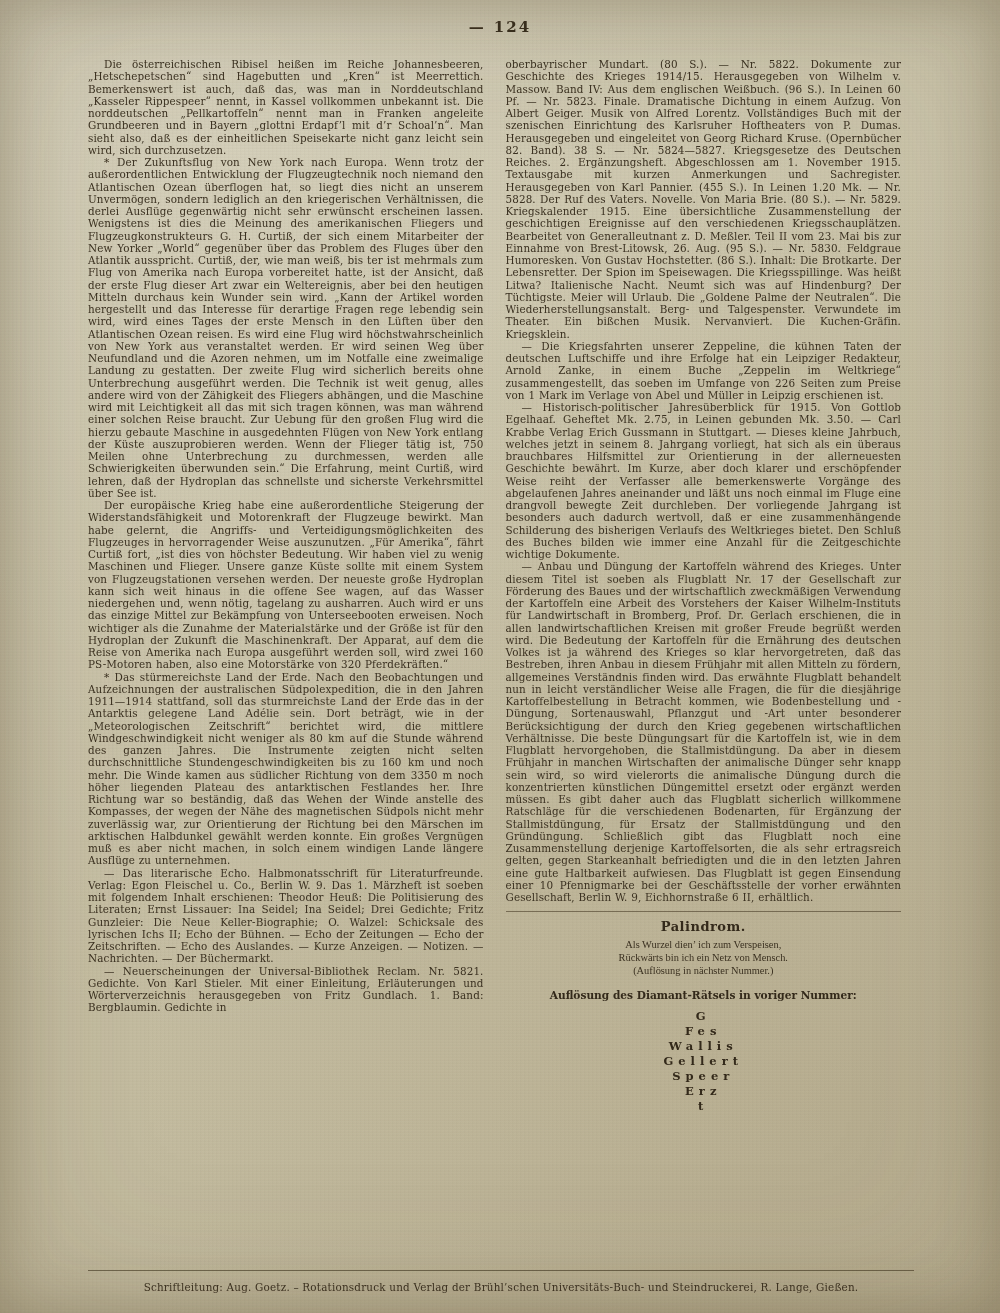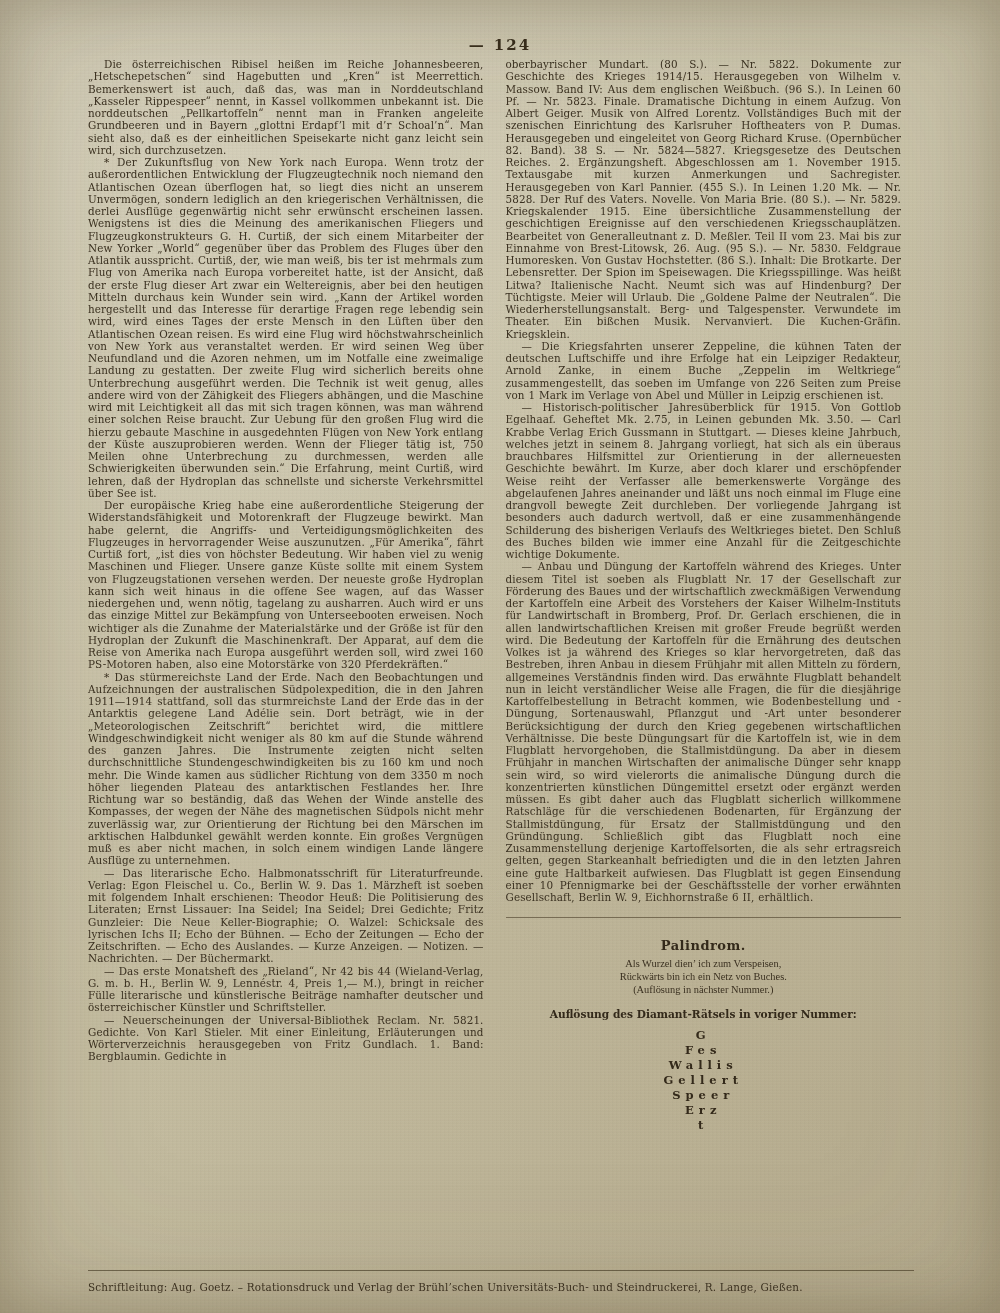--- a/index.html
+++ b/index.html
@@ -28,21 +28,21 @@
     opacity:.6;
   }
   .edge-shadow{
     position:absolute;inset:0;
     box-shadow: inset 0 0 60px rgba(80,65,35,0.30), inset 0 0 160px rgba(80,65,35,0.16);
     pointer-events:none;
   }
 
   
   .pagehead{
-    position:absolute;left:0;right:0;top:36px;
+    position:absolute;left:0;right:0;top:18px;
     text-align:center;
     font-family:"DejaVu Serif", serif;
     font-weight:bold;
     font-size:15px;
     letter-spacing:2px;
     color:#372d1d;
   }
   .pagehead .dash{letter-spacing:0;padding-right:10px;}
 
   
@@ -76,23 +76,23 @@
     text-align:center;
     font-family:"DejaVu Serif", serif;
     font-weight:bold;
     font-size:13.5px;
     letter-spacing:.6px;
     color:#33291a;
   }
 
   
   .puzzle{
-    margin-top:14px;
+    margin-top:8px;
     border-top:1px solid rgba(60,48,28,.55);
-    padding-top:20px;
+    padding-top:7px;
     text-align:center;
   }
   .puzzle h3{
     margin:0 0 4px 0;
     font-family:"DejaVu Serif", serif;
     font-weight:bold;
     font-size:13px;
     letter-spacing:.5px;
     color:#33291a;
   }
@@ -124,20 +124,21 @@
 
   
   .footrule{
     position:absolute;
     left:88px;right:86px;bottom:42px;
     border-top:1px solid rgba(60,48,28,.6);
   }
   .foot{
     position:absolute;
     left:88px;right:86px;bottom:20px;
+    text-align:center;
     font-family:"DejaVu Serif", serif;
     font-size:10.4px;
     color:#3a3020;
     letter-spacing:.2px;
   }
 </style>
 </head>
 <body>
 
 <div class="page">
@@ -150,34 +151,33 @@
   <div class="cols">
 
     <div class="col">
       <p class="par">Die österreichischen Ribisel heißen im Reiche Johannesbeeren, „Hetschepetschen“ sind Hagebutten und „Kren“ ist Meerrettich. Bemerkenswert ist auch, daß das, was man in Norddeutschland „Kasseler Rippespeer“ nennt, in Kassel vollkommen unbekannt ist. Die norddeutschen „Pellkartoffeln“ nennt man in Franken angeleite Grundbeeren und in Bayern „glottni Erdapf’l mit d’r Schoal’n“. Man sieht also, daß es der einheitlichen Speisekarte nicht ganz leicht sein wird, sich durchzusetzen.</p>
       <p class="par">* Der Zukunftsflug von New York nach Europa. Wenn trotz der außerordentlichen Entwicklung der Flugzeugtechnik noch niemand den Atlantischen Ozean überflogen hat, so liegt dies nicht an unserem Unvermögen, sondern lediglich an den kriegerischen Verhältnissen, die derlei Ausflüge gegenwärtig nicht sehr erwünscht erscheinen lassen. Wenigstens ist dies die Meinung des amerikanischen Fliegers und Flugzeugkonstrukteurs G. H. Curtiß, der sich einem Mitarbeiter der New Yorker „World“ gegenüber über das Problem des Fluges über den Atlantik ausspricht. Curtiß, der, wie man weiß, bis ter ist mehrmals zum Flug von Amerika nach Europa vorbereitet hatte, ist der Ansicht, daß der erste Flug dieser Art zwar ein Weltereignis, aber bei den heutigen Mitteln durchaus kein Wunder sein wird. „Kann der Artikel worden hergestellt und das Interesse für derartige Fragen rege lebendig sein wird, wird eines Tages der erste Mensch in den Lüften über den Atlantischen Ozean reisen. Es wird eine Flug wird höchstwahrscheinlich von New York aus veranstaltet werden. Er wird seinen Weg über Neufundland und die Azoren nehmen, um im Notfalle eine zweimalige Landung zu gestatten. Der zweite Flug wird sicherlich bereits ohne Unterbrechung ausgeführt werden. Die Technik ist weit genug, alles andere wird von der Zähigkeit des Fliegers abhängen, und die Maschine wird mit Leichtigkeit all das mit sich tragen können, was man während einer solchen Reise braucht. Zur Uebung für den großen Flug wird die hierzu gebaute Maschine in ausgedehnten Flügen von New York entlang der Küste auszuprobieren werden. Wenn der Flieger tätig ist, 750 Meilen ohne Unterbrechung zu durchmessen, werden alle Schwierigkeiten überwunden sein.“ Die Erfahrung, meint Curtiß, wird lehren, daß der Hydroplan das schnellste und sicherste Verkehrsmittel über See ist.</p>
       <p class="par">Der europäische Krieg habe eine außerordentliche Steigerung der Widerstandsfähigkeit und Motorenkraft der Flugzeuge bewirkt. Man habe gelernt, die Angriffs- und Verteidigungsmöglichkeiten des Flugzeuges in hervorragender Weise auszunutzen. „Für Amerika“, fährt Curtiß fort, „ist dies von höchster Bedeutung. Wir haben viel zu wenig Maschinen und Flieger. Unsere ganze Küste sollte mit einem System von Flugzeugstationen versehen werden. Der neueste große Hydroplan kann sich weit hinaus in die offene See wagen, auf das Wasser niedergehen und, wenn nötig, tagelang zu ausharren. Auch wird er uns das einzige Mittel zur Bekämpfung von Unterseebooten erweisen. Noch wichtiger als die Zunahme der Materialstärke und der Größe ist für den Hydroplan der Zukunft die Maschinenkraft. Der Apparat, auf dem die Reise von Amerika nach Europa ausgeführt werden soll, wird zwei 160 PS-Motoren haben, also eine Motorstärke von 320 Pferdekräften.“</p>
       <p class="par">* Das stürmereichste Land der Erde. Nach den Beobachtungen und Aufzeichnungen der australischen Südpolexpedition, die in den Jahren 1911—1914 stattfand, soll das sturmreichste Land der Erde das in der Antarktis gelegene Land Adélie sein. Dort beträgt, wie in der „Meteorologischen Zeitschrift“ berichtet wird, die mittlere Windgeschwindigkeit nicht weniger als 80 km auf die Stunde während des ganzen Jahres. Die Instrumente zeigten nicht selten durchschnittliche Stundengeschwindigkeiten bis zu 160 km und noch mehr. Die Winde kamen aus südlicher Richtung von dem 3350 m noch höher liegenden Plateau des antarktischen Festlandes her. Ihre Richtung war so beständig, daß das Wehen der Winde anstelle des Kompasses, der wegen der Nähe des magnetischen Südpols nicht mehr zuverlässig war, zur Orientierung der Richtung bei den Märschen im arktischen Halbdunkel gewählt werden konnte. Ein großes Vergnügen muß es aber nicht machen, in solch einem windigen Lande längere Ausflüge zu unternehmen.</p>
 
 
       <p class="par dash">Das literarische Echo. Halbmonatsschrift für Literaturfreunde. Verlag: Egon Fleischel u. Co., Berlin W. 9. Das 1. Märzheft ist soeben mit folgendem Inhalt erschienen: Theodor Heuß: Die Politisierung des Literaten; Ernst Lissauer: Ina Seidel; Ina Seidel; Drei Gedichte; Fritz Gunzleier: Die Neue Keller-Biographie; O. Walzel: Schicksale des lyrischen Ichs II; Echo der Bühnen. — Echo der Zeitungen — Echo der Zeitschriften. — Echo des Auslandes. — Kurze Anzeigen. — Notizen. — Nachrichten. — Der Büchermarkt.</p>
-      <p class="par dash">Das erste Monatsheft des „Rieland“, Nr 42 bis 44 (Wieland-Verlag, G. m. b. H., Berlin W. 9, Lennéstr. 4, Preis 1,— M.), bringt in reicher Fülle literarische und künstlerische Beiträge namhafter deutscher und österreichischer Künstler und Schriftsteller.</p>
       <p class="par dash">Neuerscheinungen der Universal-Bibliothek Reclam. Nr. 5821. Gedichte. Von Karl Stieler. Mit einer Einleitung, Erläuterungen und Wörterverzeichnis herausgegeben von Fritz Gundlach. 1. Band: Bergblaumin. Gedichte in</p>
     </div>
 
     <div class="col">
       <p class="par noind">oberbayrischer Mundart. (80 S.). — Nr. 5822. Dokumente zur Geschichte des Krieges 1914/15. Herausgegeben von Wilhelm v. Massow. Band IV: Aus dem englischen Weißbuch. (96 S.). In Leinen 60 Pf. — Nr. 5823. Finale. Dramatische Dichtung in einem Aufzug. Von Albert Geiger. Musik von Alfred Lorentz. Vollständiges Buch mit der szenischen Einrichtung des Karlsruher Hoftheaters von P. Dumas. Herausgegeben und eingeleitet von Georg Richard Kruse. (Opernbücher 82. Band). 38 S. — Nr. 5824—5827. Kriegsgesetze des Deutschen Reiches. 2. Ergänzungsheft. Abgeschlossen am 1. November 1915. Textausgabe mit kurzen Anmerkungen und Sachregister. Herausgegeben von Karl Pannier. (455 S.). In Leinen 1.20 Mk. — Nr. 5828. Der Ruf des Vaters. Novelle. Von Maria Brie. (80 S.). — Nr. 5829. Kriegskalender 1915. Eine übersichtliche Zusammenstellung der geschichtigen Ereignisse auf den verschiedenen Kriegsschauplätzen. Bearbeitet von Generalleutnant z. D. Meßler. Teil II vom 23. Mai bis zur Einnahme von Brest-Litowsk, 26. Aug. (95 S.). — Nr. 5830. Feldgraue Humoresken. Von Gustav Hochstetter. (86 S.). Inhalt: Die Brotkarte. Der Lebensretter. Der Spion im Speisewagen. Die Kriegsspillinge. Was heißt Litwa? Italienische Nacht. Neumt sich was auf Hindenburg? Der Tüchtigste. Meier will Urlaub. Die „Goldene Palme der Neutralen“. Die Wiederherstellungsanstalt. Berg- und Talgespenster. Verwundete im Theater. Ein bißchen Musik. Nervanviert. Die Kuchen-Gräfin. Kriegsklein.</p>
       <p class="par dash">Die Kriegsfahrten unserer Zeppeline, die kühnen Taten der deutschen Luftschiffe und ihre Erfolge hat ein Leipziger Redakteur, Arnold Zanke, in einem Buche „Zeppelin im Weltkriege“ zusammengestellt, das soeben im Umfange von 226 Seiten zum Preise von 1 Mark im Verlage von Abel und Müller in Leipzig erschienen ist.</p>
       <p class="par dash">Historisch-politischer Jahresüberblick für 1915. Von Gottlob Egelhaaf. Geheftet Mk. 2.75, in Leinen gebunden Mk. 3.50. — Carl Krabbe Verlag Erich Gussmann in Stuttgart. — Dieses kleine Jahrbuch, welches jetzt in seinem 8. Jahrgang vorliegt, hat sich als ein überaus brauchbares Hilfsmittel zur Orientierung in der allerneuesten Geschichte bewährt. Im Kurze, aber doch klarer und erschöpfender Weise reiht der Verfasser alle bemerkenswerte Vorgänge des abgelaufenen Jahres aneinander und läßt uns noch einmal im Fluge eine drangvoll bewegte Zeit durchleben. Der vorliegende Jahrgang ist besonders auch dadurch wertvoll, daß er eine zusammenhängende Schilderung des bisherigen Verlaufs des Weltkrieges bietet. Den Schluß des Buches bilden wie immer eine Anzahl für die Zeitgeschichte wichtige Dokumente.</p>
       <p class="par dash">Anbau und Düngung der Kartoffeln während des Krieges. Unter diesem Titel ist soeben als Flugblatt Nr. 17 der Gesellschaft zur Förderung des Baues und der wirtschaftlich zweckmäßigen Verwendung der Kartoffeln eine Arbeit des Vorstehers der Kaiser Wilhelm-Instituts für Landwirtschaft in Bromberg, Prof. Dr. Gerlach erschienen, die in allen landwirtschaftlichen Kreisen mit großer Freude begrüßt werden wird. Die Bedeutung der Kartoffeln für die Ernährung des deutschen Volkes ist ja während des Krieges so klar hervorgetreten, daß das Bestreben, ihren Anbau in diesem Frühjahr mit allen Mitteln zu fördern, allgemeines Verständnis finden wird. Das erwähnte Flugblatt behandelt nun in leicht verständlicher Weise alle Fragen, die für die diesjährige Kartoffelbestellung in Betracht kommen, wie Bodenbestellung und -Düngung, Sortenauswahl, Pflanzgut und -Art unter besonderer Berücksichtigung der durch den Krieg gegebenen wirtschaftlichen Verhältnisse. Die beste Düngungsart für die Kartoffeln ist, wie in dem Flugblatt hervorgehoben, die Stallmistdüngung. Da aber in diesem Frühjahr in manchen Wirtschaften der animalische Dünger sehr knapp sein wird, so wird vielerorts die animalische Düngung durch die konzentrierten künstlichen Düngemittel ersetzt oder ergänzt werden müssen. Es gibt daher auch das Flugblatt sicherlich willkommene Ratschläge für die verschiedenen Bodenarten, für Ergänzung der Stallmistdüngung, für Ersatz der Stallmistdüngung und den Gründüngung. Schließlich gibt das Flugblatt noch eine Zusammenstellung derjenige Kartoffelsorten, die als sehr ertragsreich gelten, gegen Starkeanhalt befriedigten und die in den letzten Jahren eine gute Haltbarkeit aufwiesen. Das Flugblatt ist gegen Einsendung einer 10 Pfennigmarke bei der Geschäftsstelle der vorher erwähnten Gesellschaft, Berlin W. 9, Eichhornstraße 6 II, erhältlich.</p>
 
       <div class="puzzle">
         <h3>Palindrom.</h3>
         <p>Als Wurzel dien’ ich zum Verspeisen,</p>
-        <p>Rückwärts bin ich ein Netz von Buches.</p>
+        <p>Rückwärts bin ich ein Netz von Mensch.</p>
         <p>(Auflösung in nächster Nummer.)</p>
 
         <div class="solvhead">Auflösung des Diamant-Rätsels in voriger Nummer:</div>
 
         <div class="diamond">
           <div>G</div>
           <div>Fes</div>
           <div>Wallis</div>
           <div>Gellert</div>
           <div>Speer</div>

